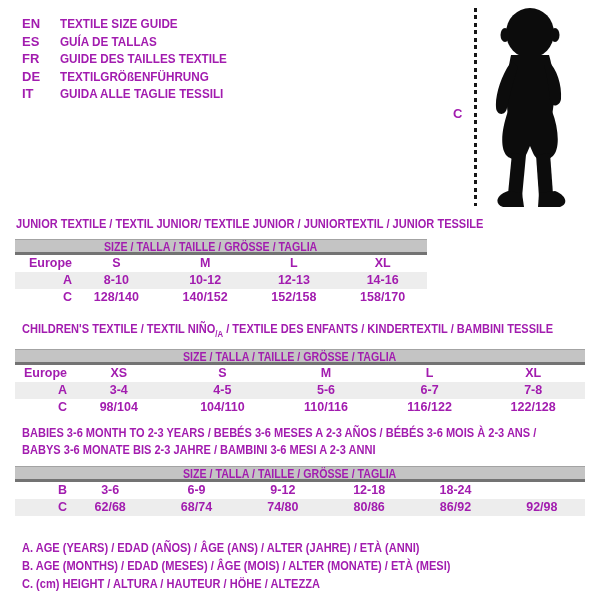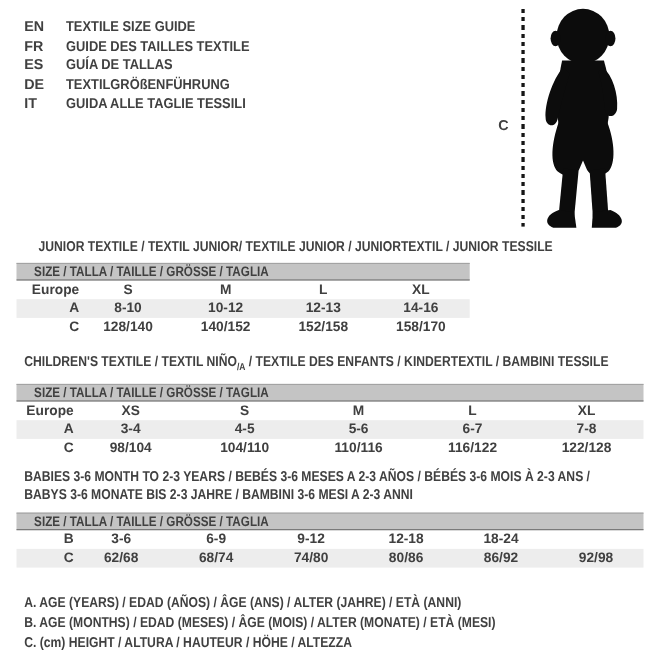--- a/index.html
+++ b/index.html
@@ -1,38 +1,38 @@
 <!DOCTYPE html>
 <html><head>
 <meta charset="utf-8">
 <style>
   html,body{margin:0;padding:0;background:#fff;}
   .page{position:relative;width:600px;height:600px;background:#ffffff;overflow:hidden;
-        font-family:"Liberation Sans",sans-serif;font-weight:700;color:#404040;}
+        font-family:"Liberation Sans",sans-serif;font-weight:700;color:#a21caf;}
   .abs{position:absolute;}
   .cond{display:inline-block;transform:scaleX(.85);transform-origin:0 50%;white-space:nowrap;}
   .cond90{display:inline-block;transform:scaleX(.9);transform-origin:0 50%;white-space:nowrap;}
 
   
   .langs{left:22px;top:15px;}
   .lang-row{display:grid;grid-template-columns:38px auto;height:17.5px;line-height:17.5px;font-size:13px;}
 
   
   .measure-line{left:474px;top:8px;width:2.5px;height:198px;
       background:repeating-linear-gradient(to bottom,#161616 0 4px,transparent 4px 7.5px);}
   .c-marker{left:453px;top:106px;font-size:13px;}
   .baby{left:484px;top:5px;}
 
   
   .section-title{font-size:13px;line-height:16px;white-space:nowrap;}
 
   
   .size-table{position:absolute;font-size:12.5px;}
   .thead{height:16px;line-height:15px;background:#c4c4c4;border-top:1px solid #a3a3a3;
-         border-bottom:1px solid #737373;padding-left:16px;box-sizing:border-box;font-size:12.5px;}
+         border-bottom:3px solid #737373;padding-left:16px;box-sizing:border-box;font-size:12.5px;text-align:center;}
   .trow{display:grid;height:17px;line-height:17px;align-items:center;}
   .trow.alt{background:#ededed;}
   .cell{text-align:center;}
   .cell.label{text-align:right;padding-left:7px;}
   .cols5{grid-template-columns:57px repeat(4,1fr);}
   .cols6{grid-template-columns:52px repeat(5,1fr);}
   .cols7{grid-template-columns:52px repeat(6,1fr);}
   .w1{width:412px;} .w2{width:570px;}
 
   
@@ -43,26 +43,26 @@
 <body>
 
 <div class="page">
 
   <div class="abs langs">
     <div class="lang-row">
       <span>EN</span>
       <span class="cond90">TEXTILE SIZE GUIDE</span>
     </div>
     <div class="lang-row">
+      <span>ES</span>
+      <span class="cond90">GUÍA DE TALLAS</span>
+    </div>
+    <div class="lang-row">
       <span>FR</span>
       <span class="cond90">GUIDE DES TAILLES TEXTILE</span>
-    </div>
-    <div class="lang-row">
-      <span>ES</span>
-      <span class="cond90">GUÍA DE TALLAS</span>
     </div>
     <div class="lang-row">
       <span>DE</span>
       <span class="cond90">TEXTILGRÖßENFÜHRUNG</span>
     </div>
     <div class="lang-row">
       <span>IT</span>
       <span class="cond90">GUIDA ALLE TAGLIE TESSILI</span>
     </div>
   </div>
@@ -78,21 +78,21 @@
       <path d="M28,56 C18,68 11,90 12,102 C12,110 21,112 23,103 C26,90 30,74 34,62 Z"></path>
       <path d="M64,56 C73,64 78,80 77,94 C76,102 67,103 66,95 C65,84 63,70 60,60 Z"></path>
       <path d="M24,106 C17,126 16,144 23,151 C30,157 40,156 43,148 L46,141 L49,148 C52,156 62,157 69,151 C76,144 75,124 68,106 Z"></path>
       <path d="M28,148 L42,150 L38,192 L24,189 Z"></path>
       <path d="M52,150 L66,148 L69,189 L55,192 Z"></path>
       <path d="M24,186 C12,190 10,199 19,202 L40,202 L38,188 Z"></path>
       <path d="M55,188 L54,202 L76,202 C85,199 82,190 71,186 Z"></path>
     </g>
   </svg>
 
-  <div class="abs section-title" style="left:35px;top:216px;">
+  <div class="abs section-title" style="left:16px;top:216px;">
     <span class="cond">JUNIOR TEXTILE / TEXTIL JUNIOR/ TEXTILE JUNIOR / JUNIORTEXTIL / JUNIOR TESSILE</span>
   </div>
   <div class="size-table w1" style="left:15px;top:239px;">
     <div class="thead">
       <span class="cond">SIZE / TALLA / TAILLE / GRÖSSE / TAGLIA</span>
     </div>
     <div class="trow cols5">
       <div class="cell label">Europe</div>
       <div class="cell">S</div>
       <div class="cell">M</div>

